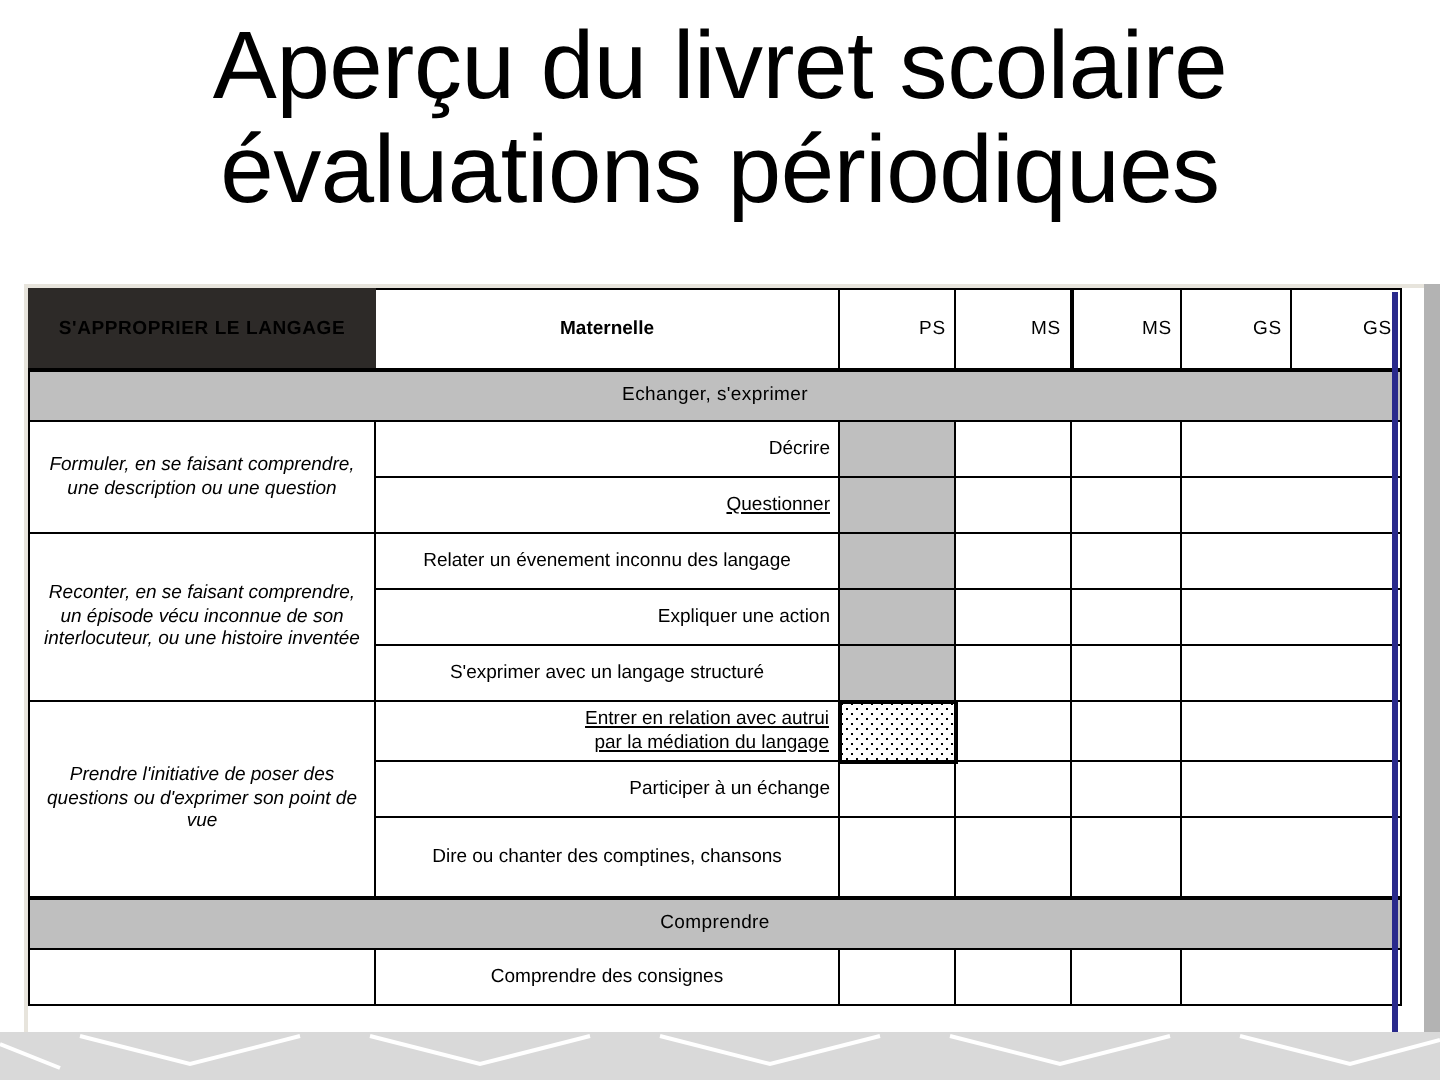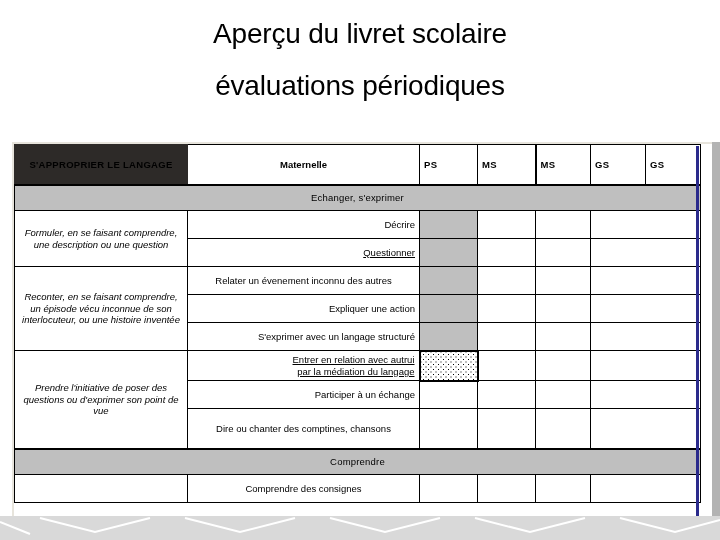--- a/index.html
+++ b/index.html
@@ -9,21 +9,21 @@
     font-family:"Liberation Sans","DejaVu Sans",sans-serif;
     overflow:hidden;
     position:relative;
   }
 
   
   #slide-title{
     position:absolute;
     left:0; top:8px; width:720px;
     text-align:center;
-    font-size:28px;
+    font-size:48px;
     line-height:52px;
     color:#000000;
     font-weight:400;
     letter-spacing:-0.2px;
     white-space:pre-line;
   }
 
   
   #bottom-band{
     position:absolute;
@@ -95,22 +95,22 @@
     height:40px;
   }
   .hdr-level{
     text-align:center;
     font-weight:bold;
     font-size:11px;
     height:40px;
     border-bottom:2px solid #000 !important;
   }
   .hdr-grade{
-    text-align:left;
-    font-weight:bold;
+    text-align:right;
+    font-weight:normal;
     font-size:10px;
     letter-spacing:0.4px;
     height:40px;
     border-bottom:2px solid #000 !important;
   }
   .hdr-grade.thick-l{border-left:2px solid #000 !important;}
 
   
   .band td{
     background:#bfbfbf !important;
@@ -191,35 +191,35 @@
         </tr>
         <tr>
           <td class="item" style="height: 28px; white-space: pre-line; text-decoration: underline;">Questionner</td>
           <td class="mark grey"></td>
           <td class="mark"></td>
           <td class="mark"></td>
           <td class="mark" colspan="2"></td>
         </tr>
         <tr>
           <td class="comp" rowspan="3">Reconter, en se faisant comprendre, un épisode vécu inconnue de son interlocuteur, ou une histoire inventée</td>
-          <td class="item center" style="height: 28px; white-space: pre-line;">Relater un évenement inconnu des autres</td>
+          <td class="item center" style="height: 28px; white-space: pre-line;">Relater un évenement inconnu des langage</td>
           <td class="mark grey"></td>
           <td class="mark"></td>
           <td class="mark"></td>
           <td class="mark" colspan="2"></td>
         </tr>
         <tr>
           <td class="item" style="height: 28px; white-space: pre-line;">Expliquer une action</td>
           <td class="mark grey"></td>
           <td class="mark"></td>
           <td class="mark"></td>
           <td class="mark" colspan="2"></td>
         </tr>
         <tr>
-          <td class="item" style="height: 28px; white-space: pre-line;">S'exprimer  avec un langage structuré</td>
+          <td class="item" style="height: 28px; white-space: pre-line; text-align: center;">S'exprimer  avec un langage structuré</td>
           <td class="mark grey"></td>
           <td class="mark"></td>
           <td class="mark"></td>
           <td class="mark" colspan="2"></td>
         </tr>
         <tr>
           <td class="comp" rowspan="3">Prendre l'initiative de poser des questions ou d'exprimer son point de vue</td>
           <td class="item two-line" style="height: 30px; white-space: pre-line;">Entrer en relation avec autrui
 par la médiation du langage</td>
           <td class="mark dotted"></td>

